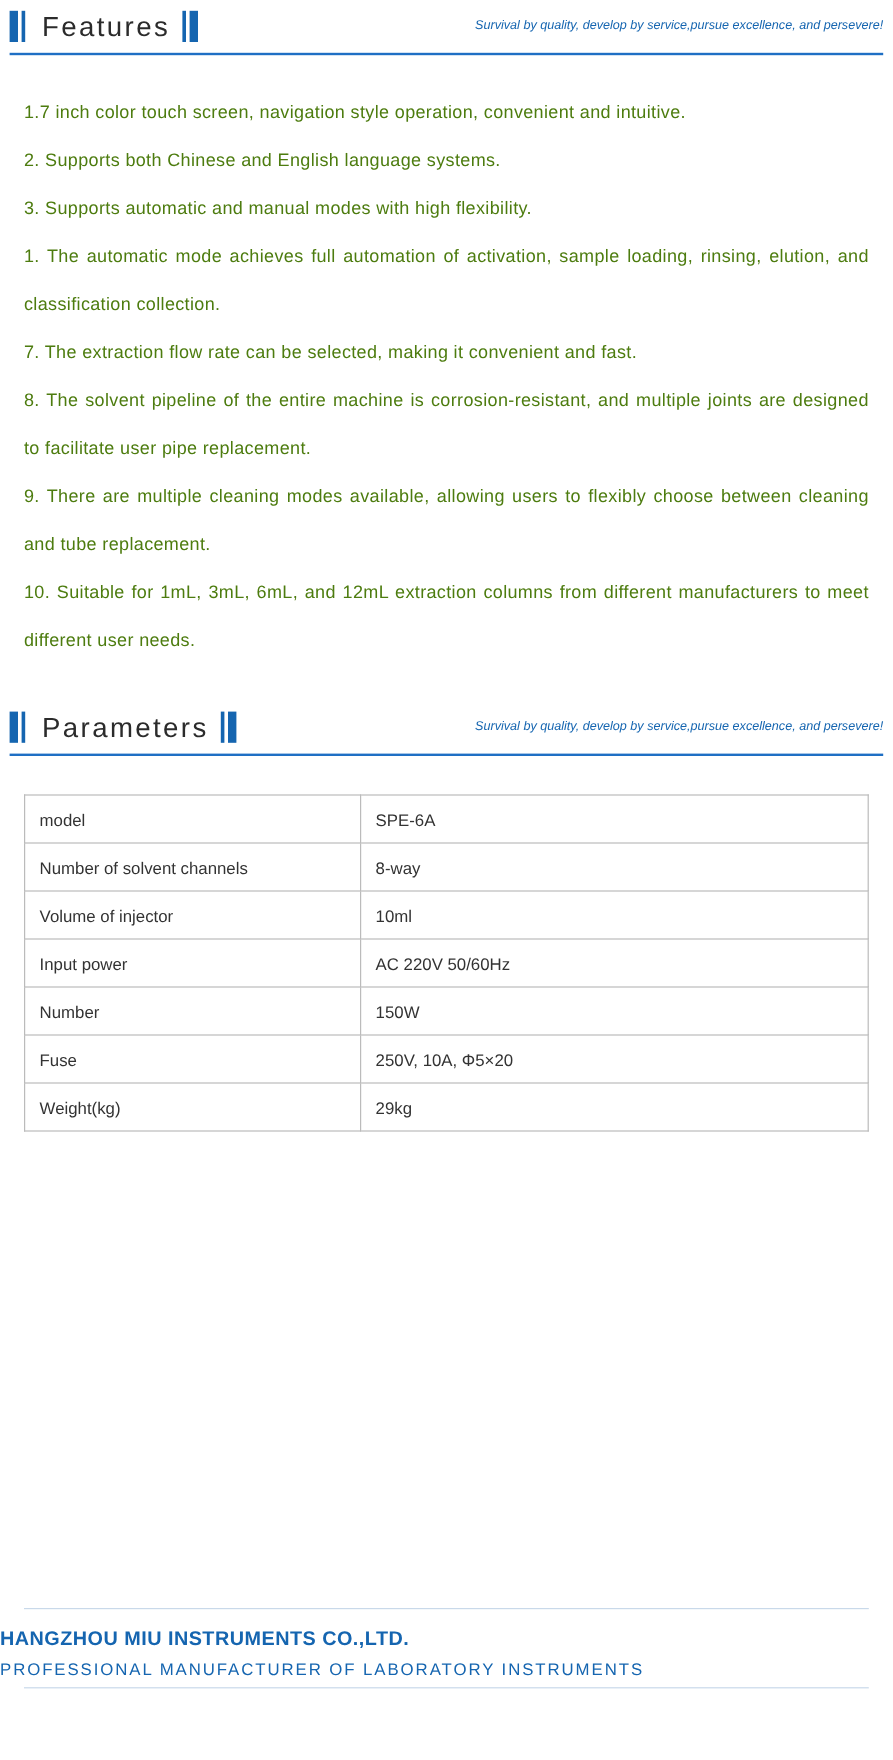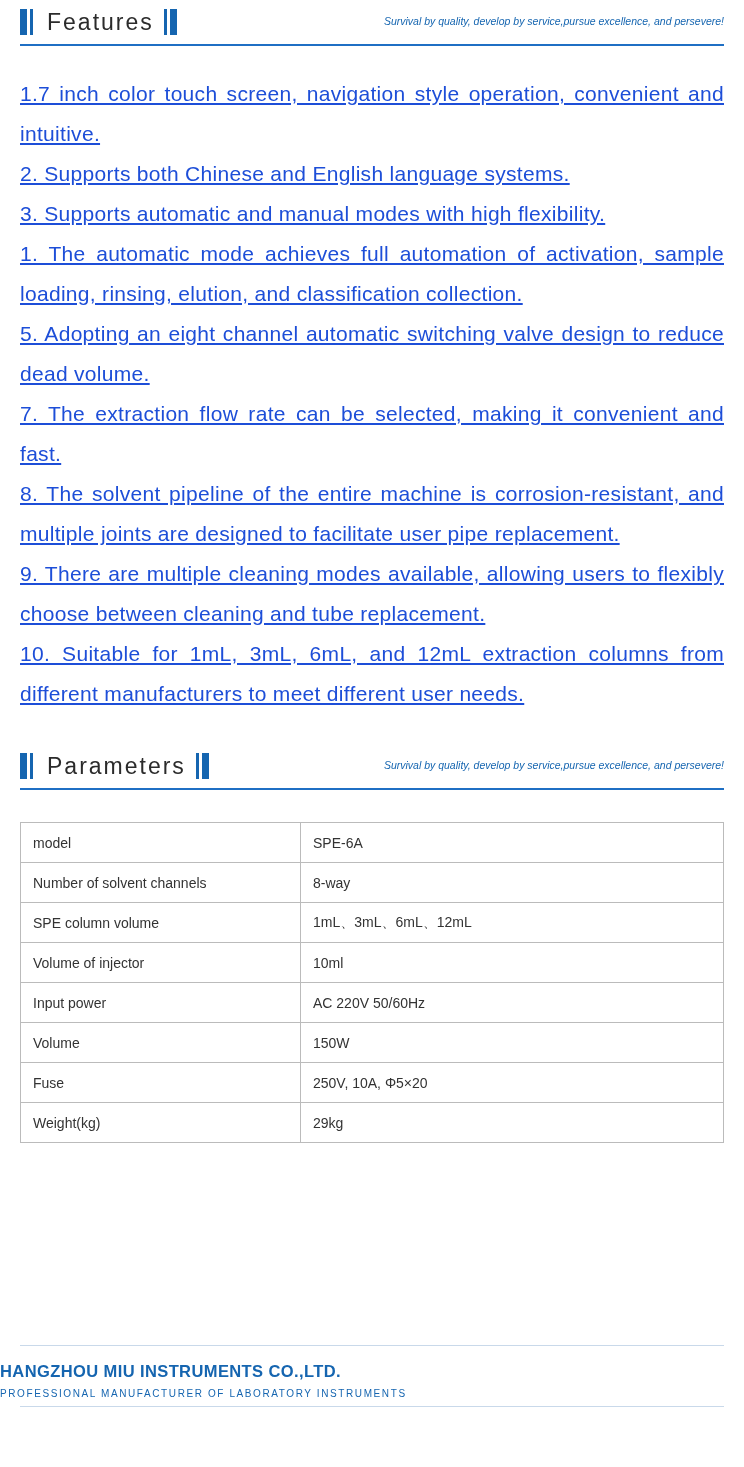--- a/index.html
+++ b/index.html
@@ -20,21 +20,21 @@
     width: 744px;
     height: 1467px;
     position: relative;
     box-sizing: border-box;
   }
 
   
   .section-header {
     position: relative;
     height: 44px;
-    margin: 0 20px;
+    margin: 0 8px;
     border-bottom: 2px solid #1f6fc4;
     display: flex;
     align-items: center;
   }
   .bars {
     display: flex;
     align-items: center;
     height: 26px;
     flex: 0 0 auto;
   }
@@ -71,27 +71,26 @@
     color: #1565b0;
     white-space: nowrap;
     padding-bottom: 2px;
   }
 
   
   .features {
     margin: 28px 20px 0 20px;
   }
   .feature-item {
-    font-size: 21px;
+    font-size: 15px;
     line-height: 40px;
-    color: #1d4ed8;
+    color: #4d7c0f;
     text-align: justify;
     text-justify: inter-word;
     letter-spacing: 0.3px;
-    text-decoration: underline;
   }
 
   
   .params-header-wrap {
     margin-top: 30px;
   }
 
   
   .params-table {
     margin: 32px 20px 0 20px;
@@ -125,21 +124,21 @@
     background: #c9d9ea;
     margin: 0 20px 16px 20px;
   }
   .footer-company {
     font-size: 16.5px;
     color: #1565b0;
     letter-spacing: 0.4px;
     font-weight: 700;
   }
   .footer-sub {
-    font-size: 10px;
+    font-size: 14px;
     color: #1565b0;
     letter-spacing: 1.6px;
     margin-top: 7px;
   }
   .footer-line-bottom {
     height: 1px;
     background: #c9d9ea;
     margin: 7px 20px 0 20px;
   }
 </style>
@@ -159,21 +158,20 @@
         <span class="bar-thick"></span>
     </span>
     <span class="slogan">Survival by quality, develop by service,pursue excellence, and persevere!</span>
   </div>
 
   <div class="features">
     <div class="feature-item">1.7 inch color touch screen, navigation style operation, convenient and intuitive.</div>
     <div class="feature-item">2. Supports both Chinese and English language systems.</div>
     <div class="feature-item">3. Supports automatic and manual modes with high flexibility.</div>
     <div class="feature-item">1. The automatic mode achieves full automation of activation, sample loading, rinsing, elution, and classification collection.</div>
-    <div class="feature-item">5. Adopting an eight channel automatic switching valve design to reduce dead volume.</div>
     <div class="feature-item">7. The extraction flow rate can be selected, making it convenient and fast.</div>
     <div class="feature-item">8. The solvent pipeline of the entire machine is corrosion-resistant, and multiple joints are designed to facilitate user pipe replacement.</div>
     <div class="feature-item">9. There are multiple cleaning modes available, allowing users to flexibly choose between cleaning and tube replacement.</div>
     <div class="feature-item">10. Suitable for 1mL, 3mL, 6mL, and 12mL extraction columns from different manufacturers to meet different user needs.</div>
   </div>
 
   <div class="params-header-wrap">
     <div class="section-header">
       <span class="bars">
         <span class="bar-thick"></span>
@@ -192,33 +190,29 @@
     <tbody>
       <tr>
         <td class="key">model</td>
         <td class="val">SPE-6A</td>
       </tr>
       <tr>
         <td class="key">Number of solvent channels</td>
         <td class="val">8-way</td>
       </tr>
       <tr>
-        <td class="key">SPE column volume</td>
-        <td class="val">1mL、3mL、6mL、12mL</td>
-      </tr>
-      <tr>
         <td class="key">Volume of injector</td>
         <td class="val">10ml</td>
       </tr>
       <tr>
         <td class="key">Input power</td>
         <td class="val">AC 220V 50/60Hz</td>
       </tr>
       <tr>
-        <td class="key">Volume</td>
+        <td class="key">Number</td>
         <td class="val">150W</td>
       </tr>
       <tr>
         <td class="key">Fuse</td>
         <td class="val">250V, 10A, Φ5×20</td>
       </tr>
       <tr>
         <td class="key">Weight(kg)</td>
         <td class="val">29kg</td>
       </tr>

